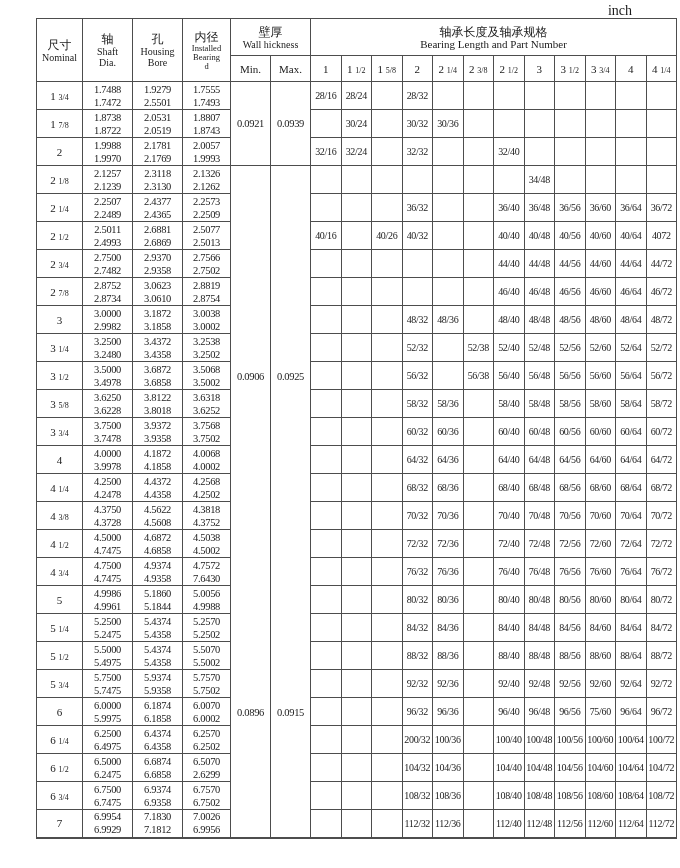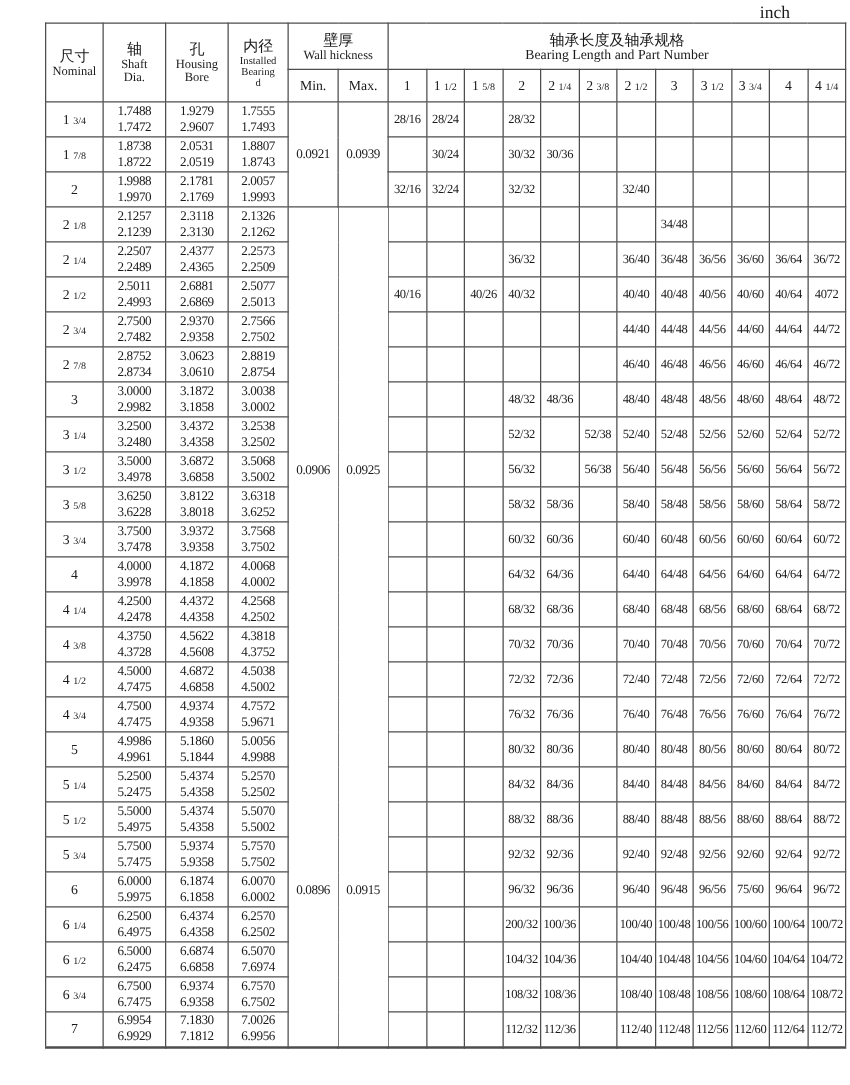--- a/index.html
+++ b/index.html
@@ -105,21 +105,21 @@
     </thead>
     <tbody id="tbody">
         <tr>
           <td class="nom">1 <span class="frac">3/4</span></td>
           <td class="num">
             <div>1.7488</div>
             <div>1.7472</div>
           </td>
           <td class="num">
             <div>1.9279</div>
-            <div>2.9607</div>
+            <div>2.5501</div>
           </td>
           <td class="num">
             <div>1.7555</div>
             <div>1.7493</div>
           </td>
           <td class="wall" rowspan="3">0.0921</td>
           <td class="wall" rowspan="3">0.0939</td>
           <td class="part">28/16</td>
           <td class="part">28/24</td>
           <td class="part"></td>
@@ -578,21 +578,21 @@
           <td class="num">
             <div>4.7500</div>
             <div>4.7475</div>
           </td>
           <td class="num">
             <div>4.9374</div>
             <div>4.9358</div>
           </td>
           <td class="num">
             <div>4.7572</div>
-            <div>5.9671</div>
+            <div>7.6430</div>
           </td>
           <td class="part"></td>
           <td class="part"></td>
           <td class="part"></td>
           <td class="part">76/32</td>
           <td class="part">76/36</td>
           <td class="part"></td>
           <td class="part">76/40</td>
           <td class="part">76/48</td>
           <td class="part">76/56</td>
@@ -767,21 +767,21 @@
           <td class="num">
             <div>6.5000</div>
             <div>6.2475</div>
           </td>
           <td class="num">
             <div>6.6874</div>
             <div>6.6858</div>
           </td>
           <td class="num">
             <div>6.5070</div>
-            <div>7.6974</div>
+            <div>2.6299</div>
           </td>
           <td class="part"></td>
           <td class="part"></td>
           <td class="part"></td>
           <td class="part">104/32</td>
           <td class="part">104/36</td>
           <td class="part"></td>
           <td class="part">104/40</td>
           <td class="part">104/48</td>
           <td class="part">104/56</td>

